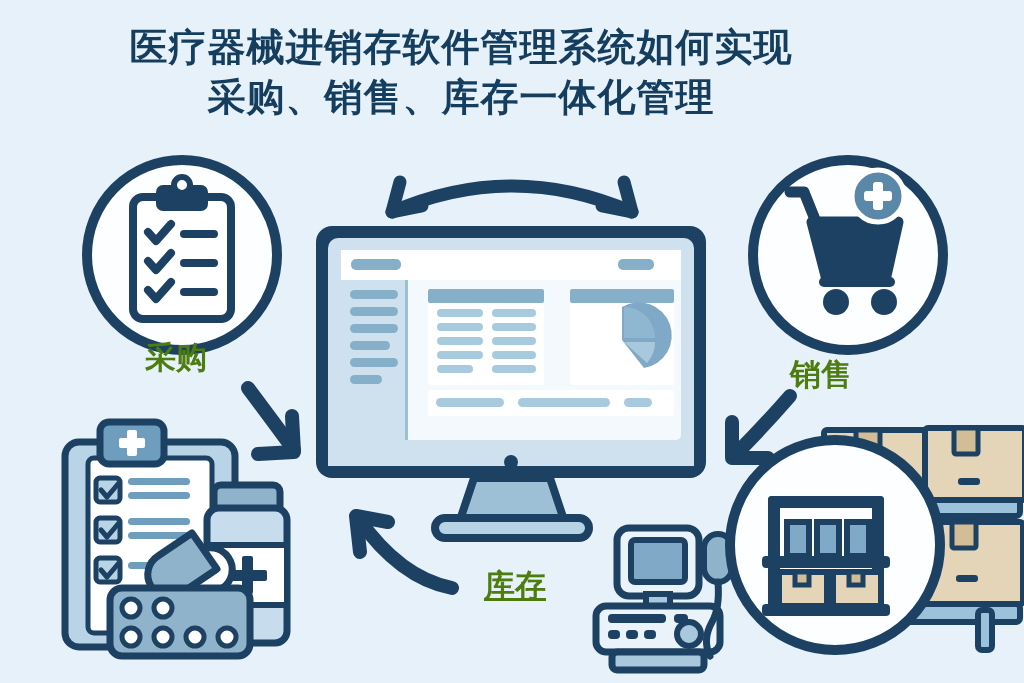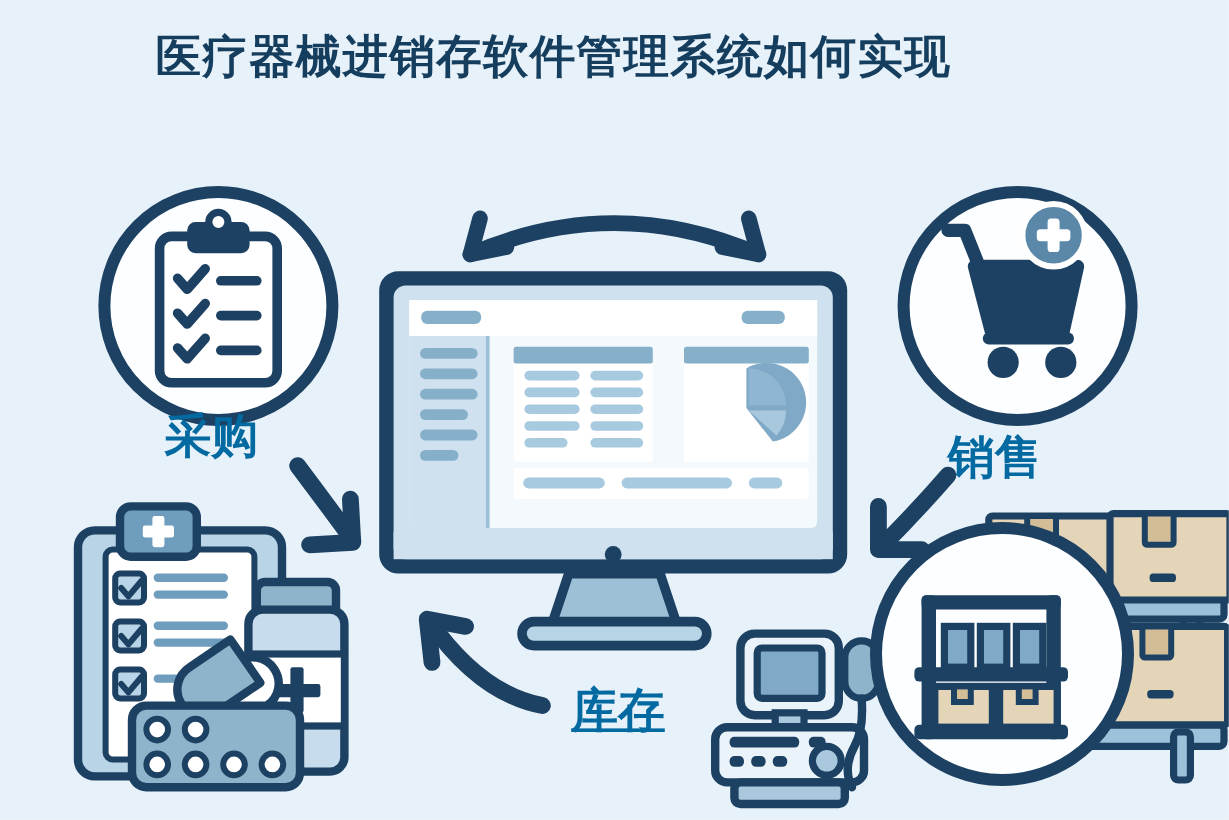--- a/index.html
+++ b/index.html
@@ -49,36 +49,37 @@
     width: 1024px;
     height: 683px;
     overflow: visible;
   }
 
   
   .node-label {
     position: absolute;
     font-family: "DejaVu Sans", "Liberation Sans", sans-serif;
     font-weight: bold;
-    font-size: 39px;
-    color: #0369a1;
+    font-size: 31px;
+    color: #4d7c0f;
     white-space: nowrap;
     z-index: 35;
   }
   #label-procurement { left: 116px; top: 337px; width: 120px; text-align: center; }
   #label-sales       { left: 790px; top: 354px; width: 120px; text-align: left; }
   #label-inventory   { left: 455px; top: 565px; width: 120px; text-align: center; text-decoration: underline; }
 </style>
 </head>
 <body>
 
 <div id="poster">
 
   <div id="title-block">
     <div class="title-line">医疗器械进销存软件管理系统如何实现</div>
+    <div class="title-line">采购、销售、库存一体化管理</div>
   </div>
 
   <svg class="layer" viewBox="0 0 1024 683" style="z-index:5">
 
     <g>
 
       <rect x="826" y="432" width="14" height="210" rx="4" fill="#9cc2db" stroke="#1d4162" stroke-width="6"></rect>
       <rect x="986" y="432" width="14" height="180" rx="4" fill="#9cc2db" stroke="#1d4162" stroke-width="6"></rect>
 
       <rect x="810" y="498" width="210" height="18" rx="4" fill="#9cc2db" stroke="#1d4162" stroke-width="6"></rect>

